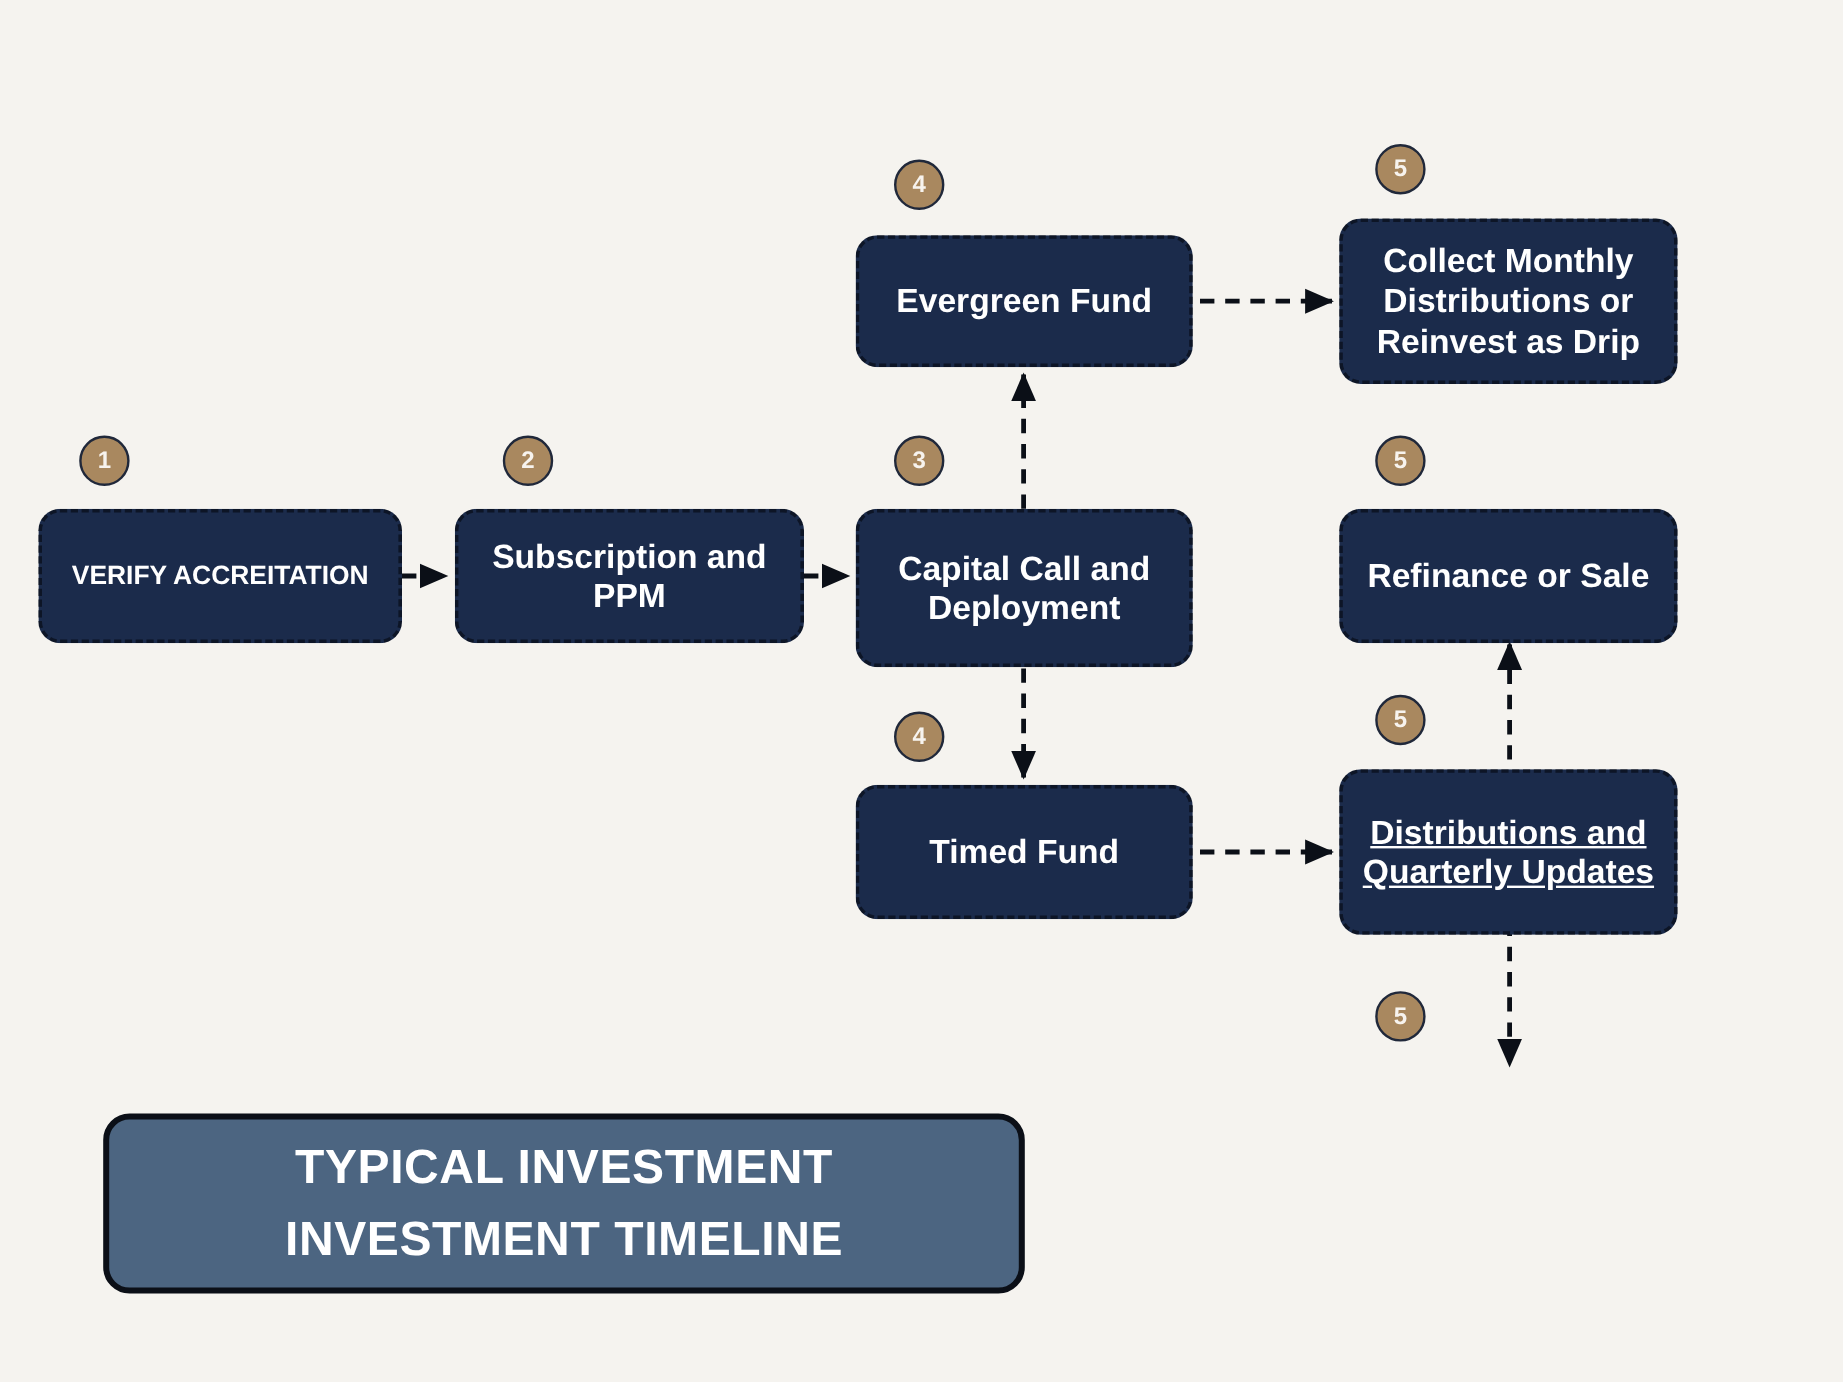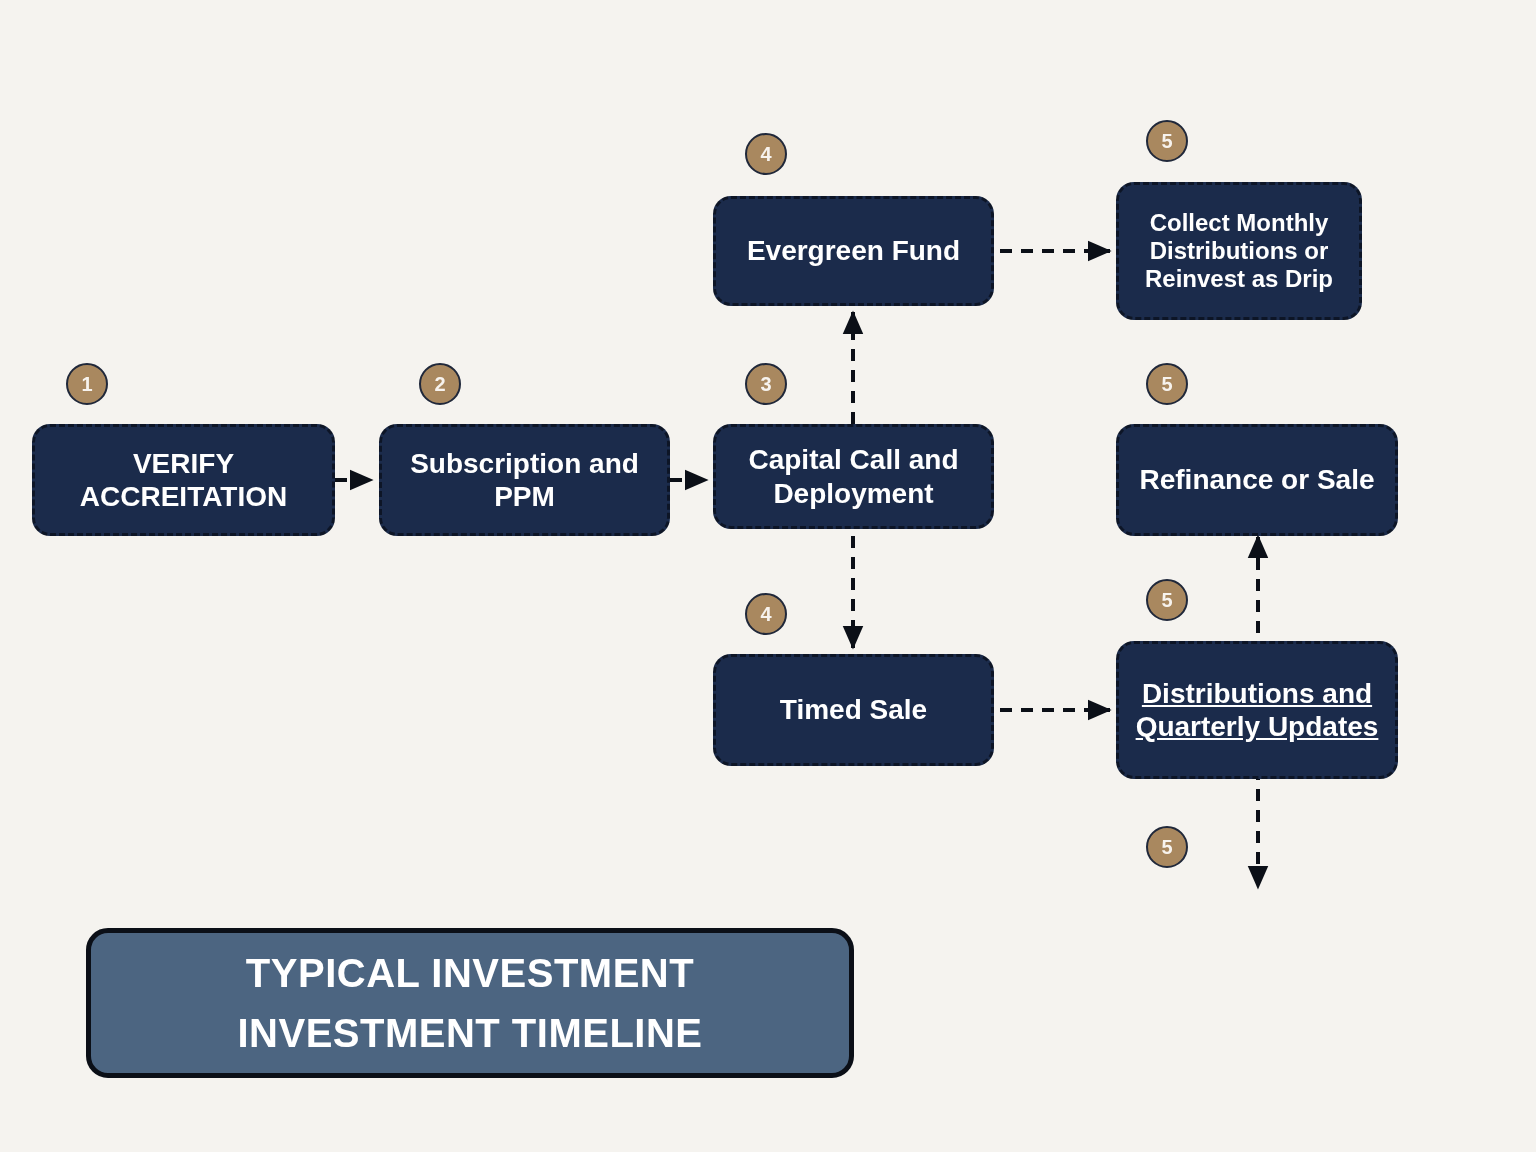--- a/index.html
+++ b/index.html
@@ -102,46 +102,46 @@
     <line x1="1000" y1="251" x2="1110" y2="251" stroke="#0b0f17" stroke-width="4" stroke-dasharray="12 9" marker-end="url(#arrowhead)"></line>
 
     <line x1="1000" y1="710" x2="1110" y2="710" stroke="#0b0f17" stroke-width="4" stroke-dasharray="12 9" marker-end="url(#arrowhead)"></line>
 
     <line x1="1258" y1="654" x2="1258" y2="536" stroke="#0b0f17" stroke-width="4" stroke-dasharray="12 9" marker-end="url(#arrowhead)"></line>
 
     <line x1="1258" y1="768" x2="1258" y2="888" stroke="#0b0f17" stroke-width="4" stroke-dasharray="12 9" marker-end="url(#arrowhead)"></line>
   </svg>
 
   <div class="badge" style="left:66px; top:363px;">1</div>
-  <div class="node" style="left:32px; top:424px; width:303px; height:112px; font-size:28px;">
+  <div class="node" style="left:32px; top:424px; width:303px; height:112px; font-size:22px;">
     <span class="node-label">VERIFY ACCREITATION</span>
   </div>
 
   <div class="badge" style="left:419px; top:363px;">2</div>
   <div class="node" style="left:379px; top:424px; width:291px; height:112px; font-size:28px;">
     <span class="node-label">Subscription and PPM</span>
   </div>
 
   <div class="badge" style="left:745px; top:363px;">3</div>
-  <div class="node" style="left:713px; top:424px; width:281px; height:105px; font-size:28px;">
+  <div class="node" style="left:713px; top:424px; width:281px; height:132px; font-size:28px;">
     <span class="node-label">Capital Call and Deployment</span>
   </div>
 
   <div class="badge" style="left:745px; top:133px;">4</div>
   <div class="node" style="left:713px; top:196px; width:281px; height:110px; font-size:28px;align-items:center;">
     <span class="node-label">Evergreen Fund</span>
   </div>
 
   <div class="badge" style="left:745px; top:593px;">4</div>
   <div class="node" style="left:713px; top:654px; width:281px; height:112px; font-size:28px;">
-    <span class="node-label">Timed Sale</span>
+    <span class="node-label">Timed Fund</span>
   </div>
 
   <div class="badge" style="left:1146px; top:120px;">5</div>
-  <div class="node" style="left:1116px; top:182px; width:246px; height:138px; font-size:24px;">
+  <div class="node" style="left:1116px; top:182px; width:282px; height:138px; font-size:28px;">
     <span class="node-label">Collect Monthly Distributions or Reinvest as Drip</span>
   </div>
 
   <div class="badge" style="left:1146px; top:363px;">5</div>
   <div class="node" style="left:1116px; top:424px; width:282px; height:112px; font-size:28px;justify-content:flex-end;">
     <span class="node-label">Refinance or Sale</span>
   </div>
 
   <div class="badge" style="left:1146px; top:579px;">5</div>
   <div class="node" style="left:1116px; top:641px; width:282px; height:138px; font-size:28px;text-decoration:underline;">

